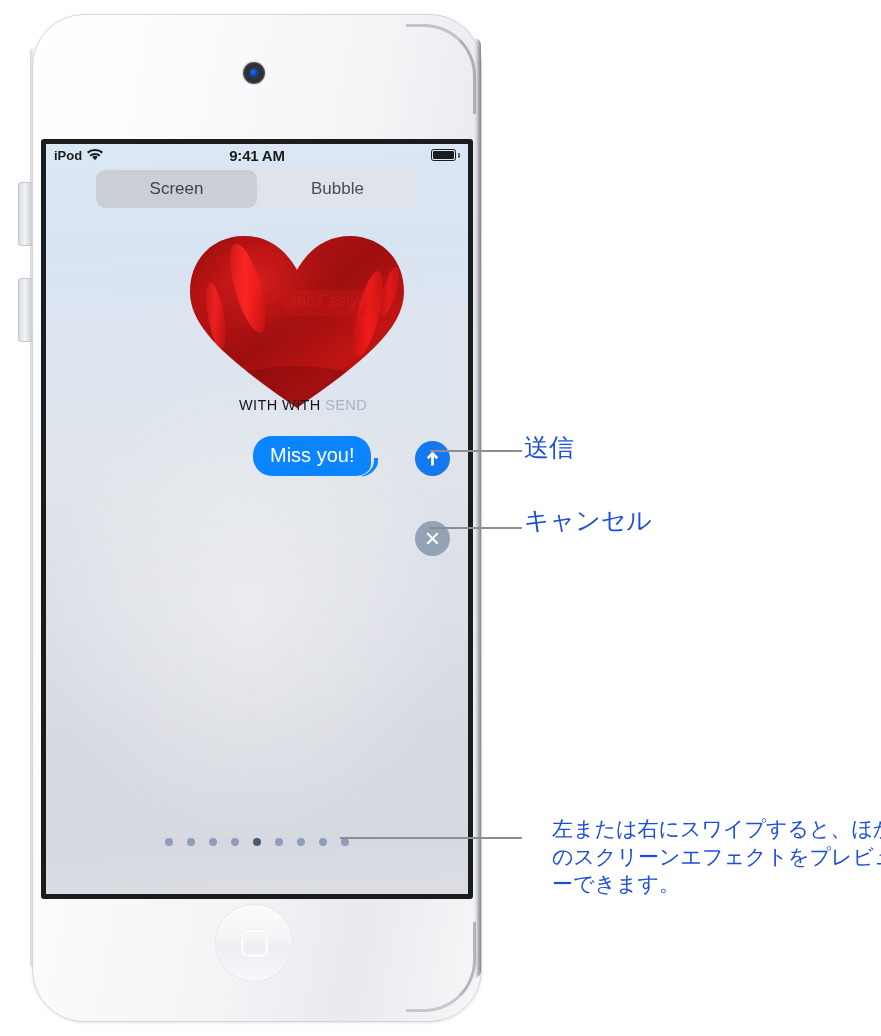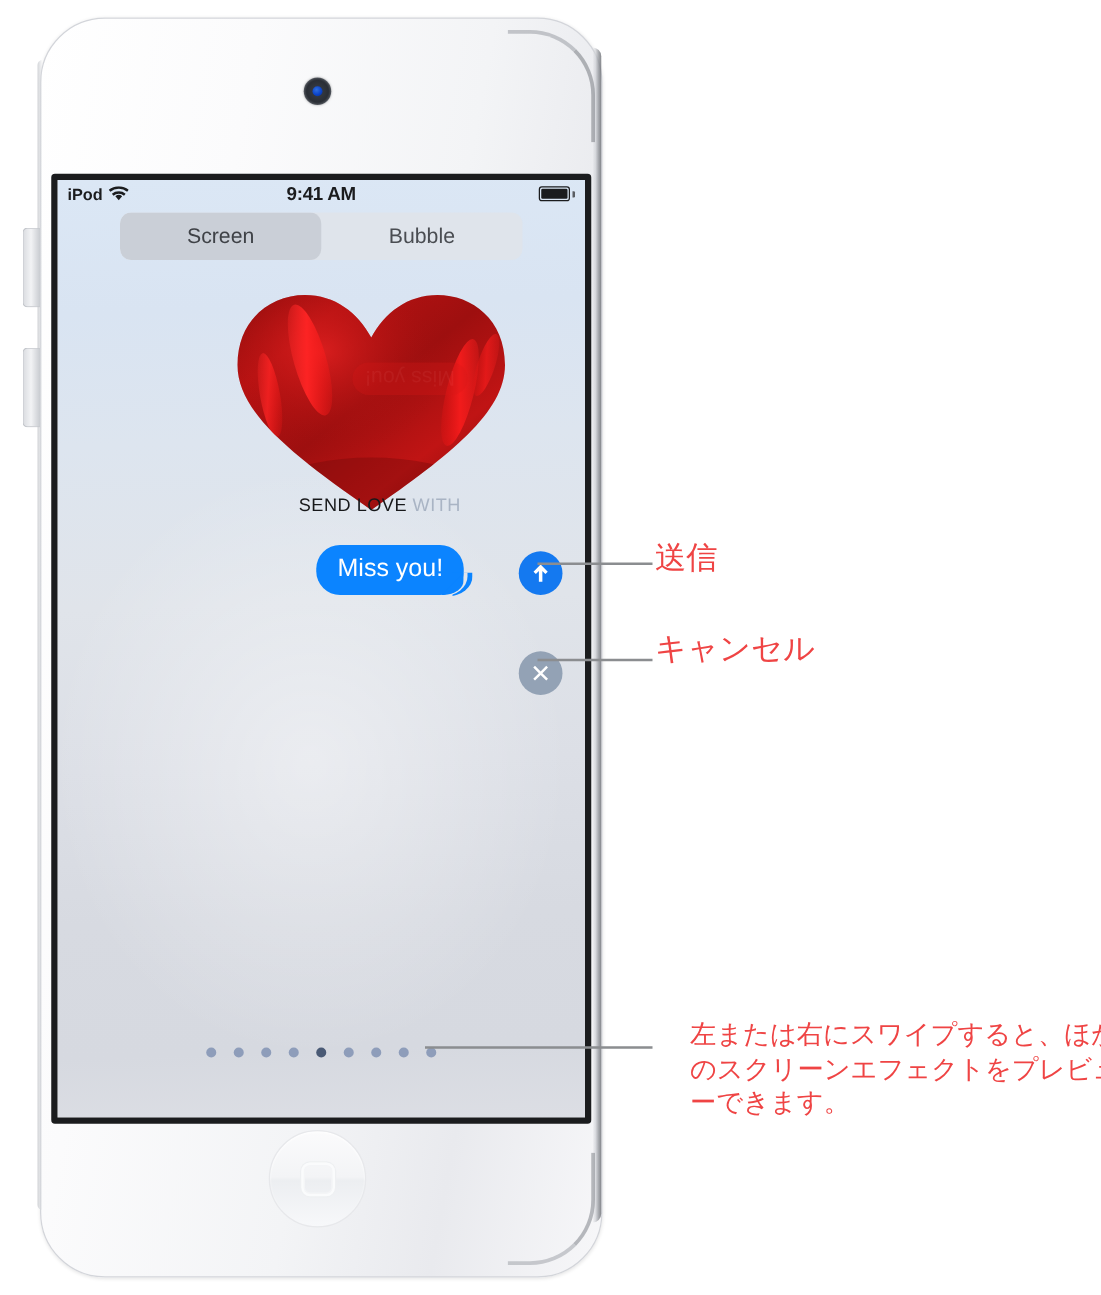--- a/index.html
+++ b/index.html
@@ -302,22 +302,22 @@
 
   
   .leader {
     position: absolute;
     height: 2px;
     background: #8b8d90;
     z-index: 20;
   }
   .callout {
     position: absolute;
-    color: #ef4444;
-    font-family: Liberation Mono, monospace;
+    color: #1d4ed8;
+    font-family: Liberation Serif, serif;
     z-index: 20;
   }
   #label-send, #label-cancel {
     font-size: 25px;
     line-height: 1;
   }
   #label-send   { left: 524px; top: 435px; }
   #label-cancel { left: 524px; top: 508px; }
   #label-swipe {
     left: 552px; top: 816px;
@@ -420,21 +420,21 @@
             <g opacity=".30">
               <rect x="96" y="60" width="92" height="26" rx="13" fill="#d81818"></rect>
               <text x="142" y="79" font-family="Liberation Sans, sans-serif" font-size="17" fill="#e83a3a" text-anchor="middle" transform="rotate(180 142 73)">Miss you!</text>
             </g>
 
             <ellipse cx="111" cy="196" rx="120" ry="60" fill="#6d0909" opacity=".35"></ellipse>
           </g>
         </svg>
       </div>
       <div class="send-with-love">
-        <span class="swl-a">SEND LOVE </span><span class="swl-b">WITH</span>
+        <span class="swl-a">WITH WITH </span><span class="swl-b">SEND</span>
       </div>
     </div>
 
     <div class="bubble">
       <span>Miss you!</span>
       <span class="tail"></span>
     </div>
 
     <button class="circle-btn" id="send-btn">
       <svg width="19" height="19" viewBox="0 0 19 19">

